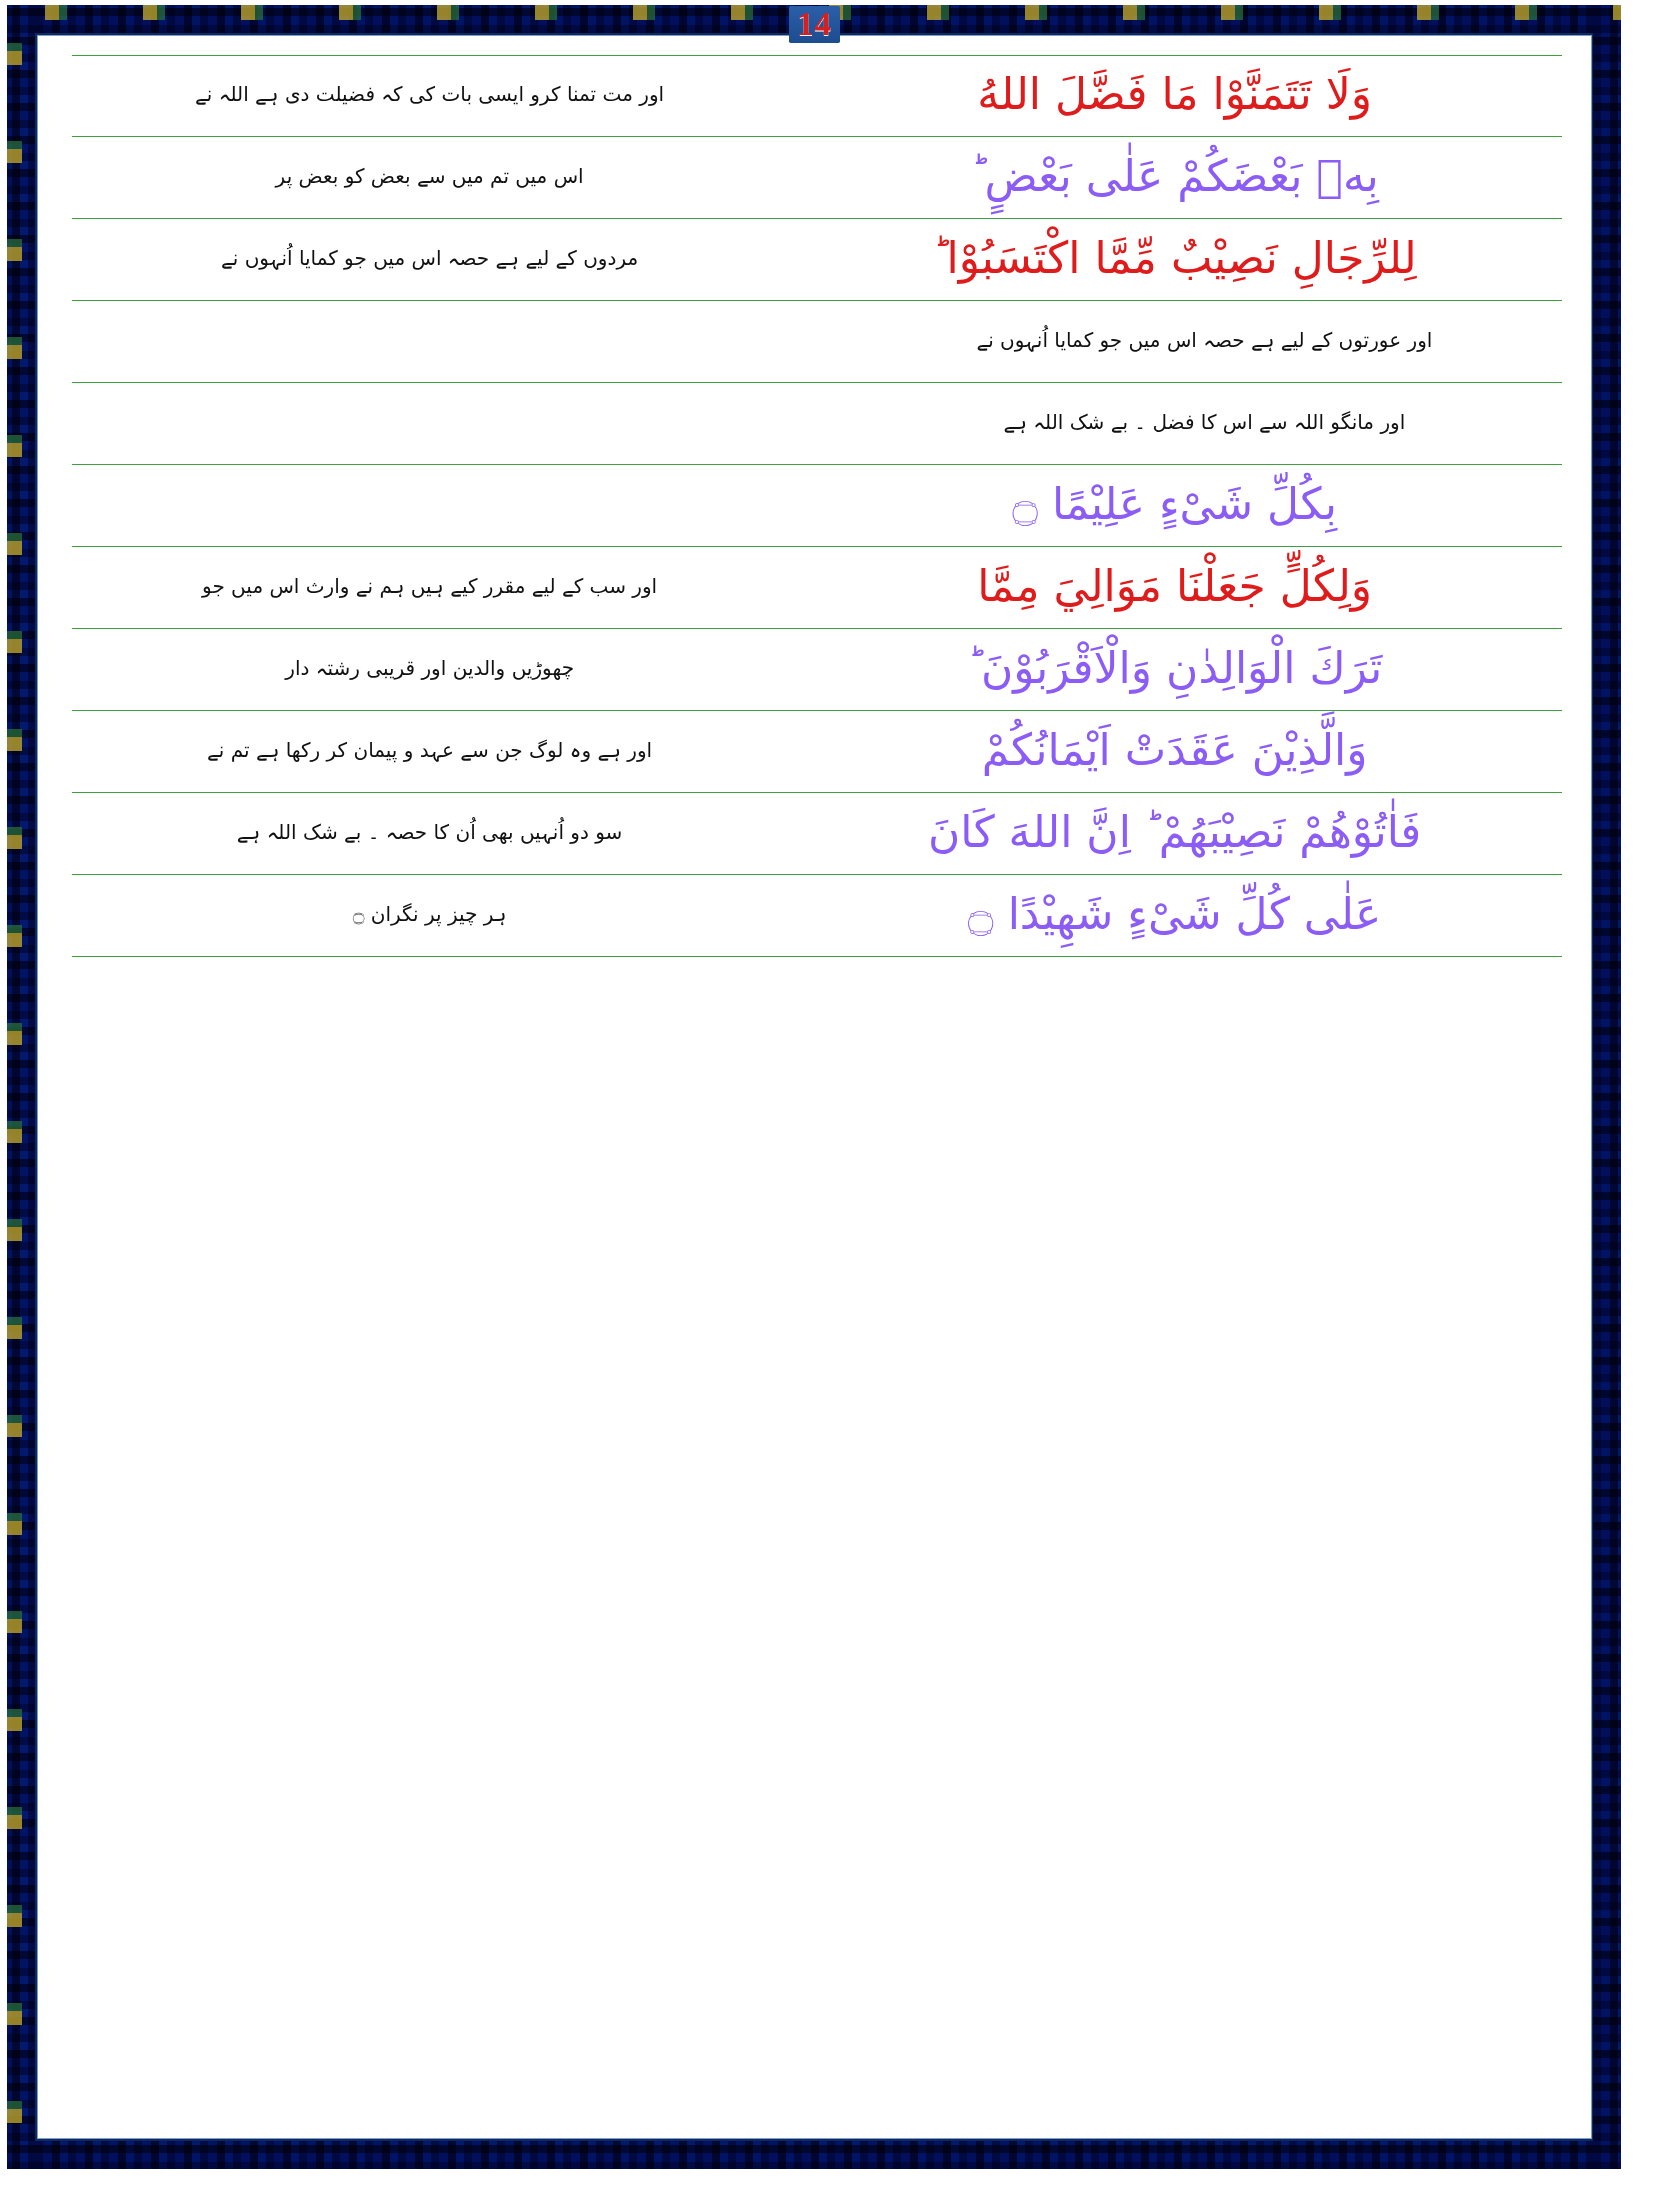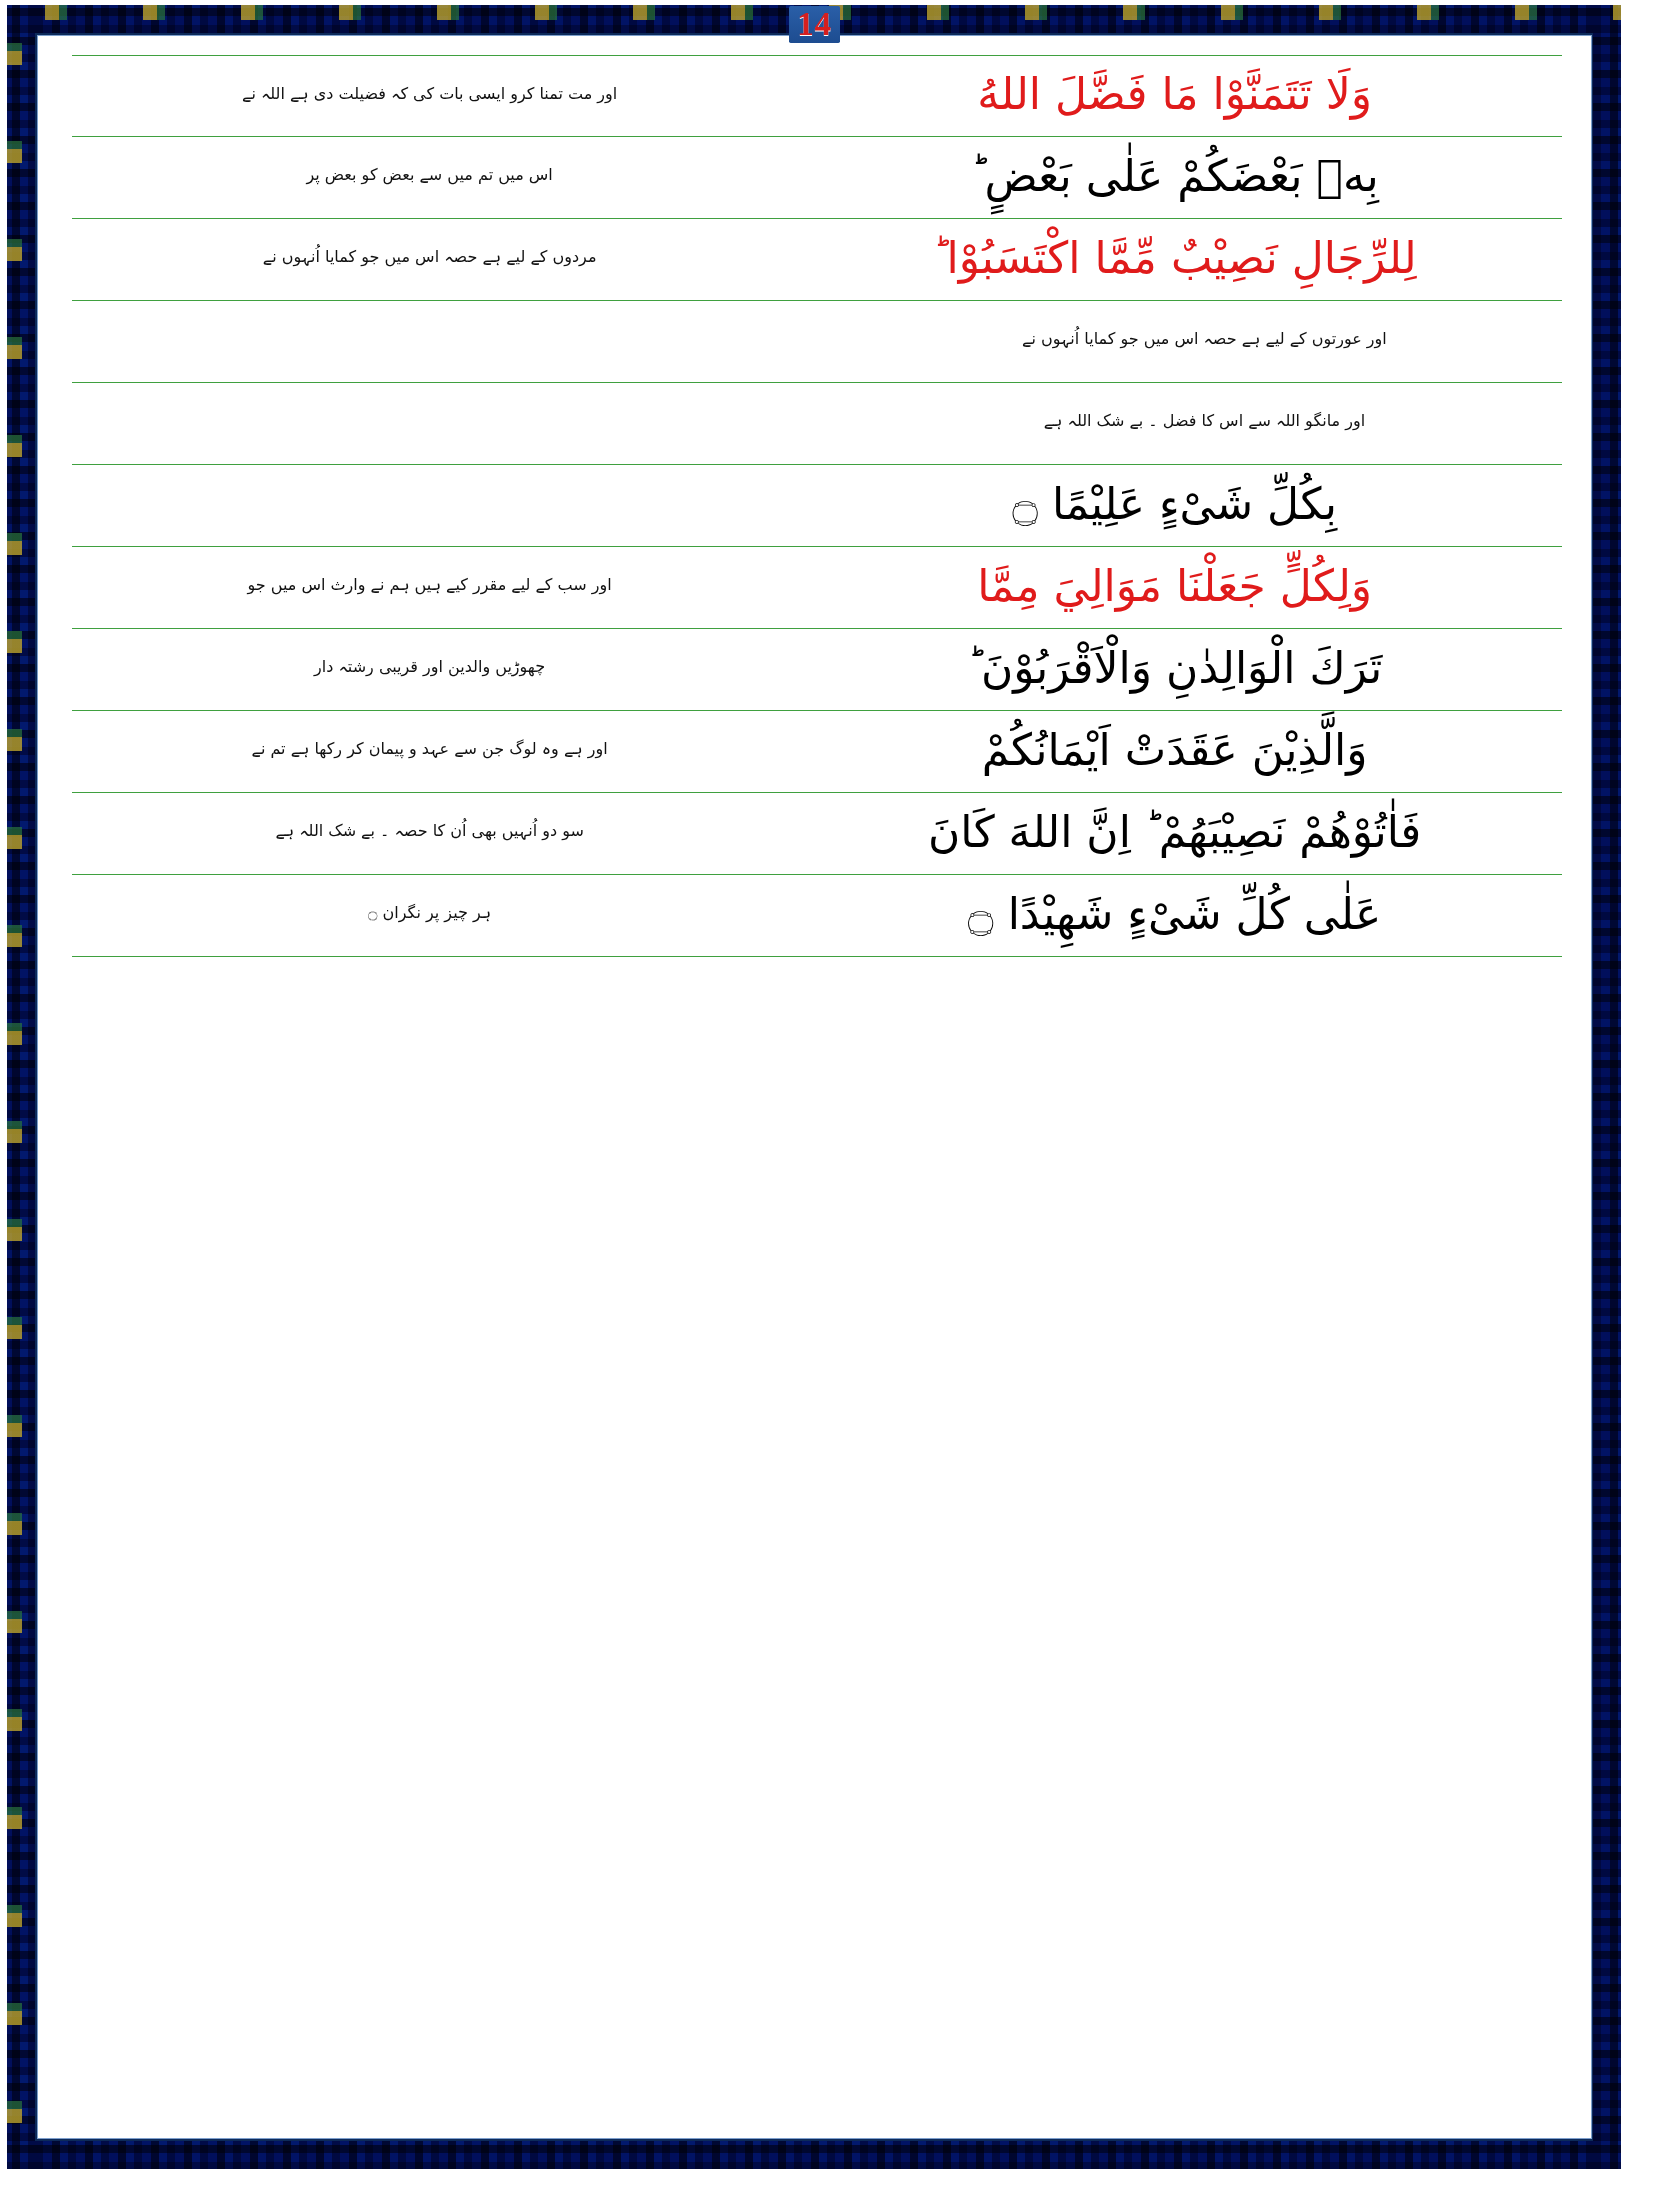--- a/index.html
+++ b/index.html
@@ -143,28 +143,28 @@
     text-align: center;
     direction: rtl;
     font-family: "DejaVu Sans", sans-serif;
     font-size: 44px;
     line-height: 1.25;
     padding: 0 15px 5px 15px;
     box-sizing: border-box;
     white-space: nowrap;
   }
   .arabic.red { color: #e01b1b; }
-  .arabic.black { color: #000000; }
+  .arabic.black { color: #8b5cf6; }
 
   .urdu {
     flex: 0 0 48%;
     text-align: center;
     direction: rtl;
     font-family: "DejaVu Sans", sans-serif;
-    font-size: 16px;
+    font-size: 20px;
     line-height: 1.3;
     color: #111111;
     padding: 0 16.6px 3.3px 16.6px;
     box-sizing: border-box;
     white-space: nowrap;
   }
 
   
   .blank-area {
     width: 100%;

